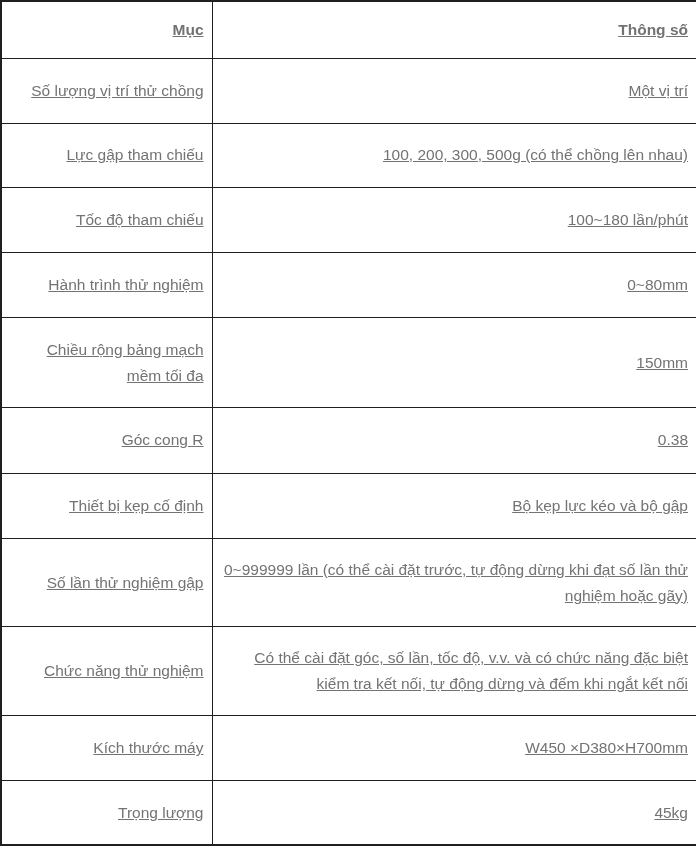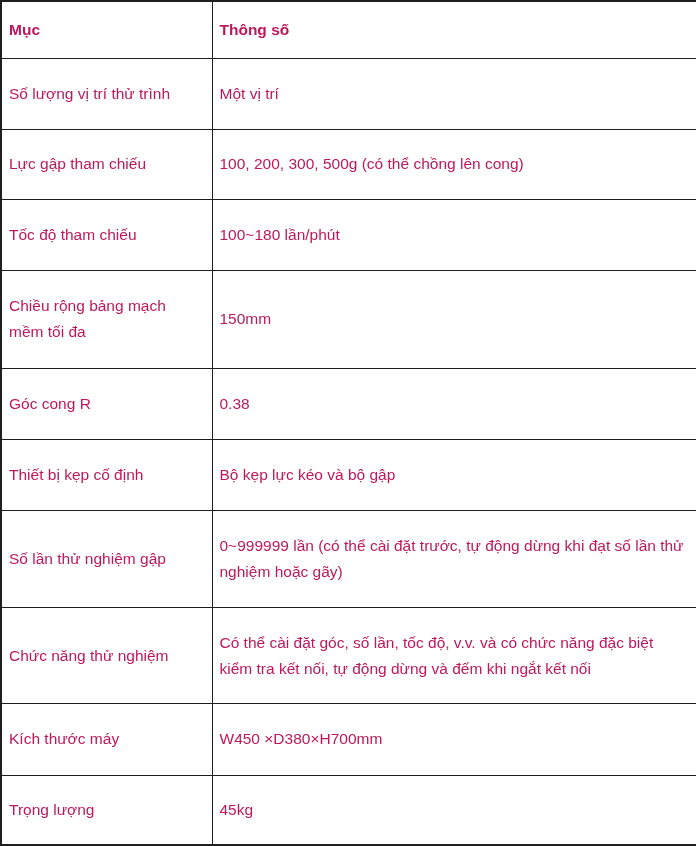--- a/index.html
+++ b/index.html
@@ -21,25 +21,26 @@
     border-collapse: collapse;
     table-layout: fixed;
     border: 2px solid #1f1f1f;
     background: #ffffff;
   }
   table.spec-table th,
   table.spec-table td {
     border: 1px solid #1f1f1f;
     padding: 4px 8px 4px 7px;
     vertical-align: middle;
-    text-align: left;
+    text-align: right;
     font-size: 15.5px;
     line-height: 26px;
-    color: #be185d;
+    color: #737373;
     overflow: hidden;
+    text-decoration: underline;
   }
   table.spec-table th {
     font-weight: bold;
   }
   col.item-col  { width: 211px; }
   col.value-col { width: 485px; }
   sup.phi {
     font-size: 11px;
     vertical-align: super;
     line-height: 0;
@@ -55,30 +56,34 @@
       <col class="value-col">
     </colgroup>
     <thead>
       <tr style="height:57px;">
         <th>Mục</th>
         <th>Thông số</th>
       </tr>
     </thead>
     <tbody>
       <tr style="height:56px;">
-        <td>Số lượng vị trí thử trình</td>
+        <td>Số lượng vị trí thử chồng</td>
         <td>Một vị trí</td>
       </tr>
       <tr style="height:55px;">
         <td>Lực gập tham chiếu</td>
-        <td>100, 200, 300, 500g (có thể chồng lên cong)</td>
+        <td>100, 200, 300, 500g (có thể chồng lên nhau)</td>
       </tr>
       <tr style="height:56px;">
         <td>Tốc độ tham chiếu</td>
         <td>100~180 lần/phút</td>
+      </tr>
+      <tr style="height:56px;">
+        <td>Hành trình thử nghiệm</td>
+        <td>0~80mm</td>
       </tr>
       <tr style="height:77px;padding-left:16px;">
         <td>Chiều rộng bảng mạch mềm tối đa</td>
         <td>150mm</td>
       </tr>
       <tr style="height:56px;padding-left:47px;">
         <td>Góc cong R</td>
         <td>0.38</td>
       </tr>
       <tr style="height:56px;">

